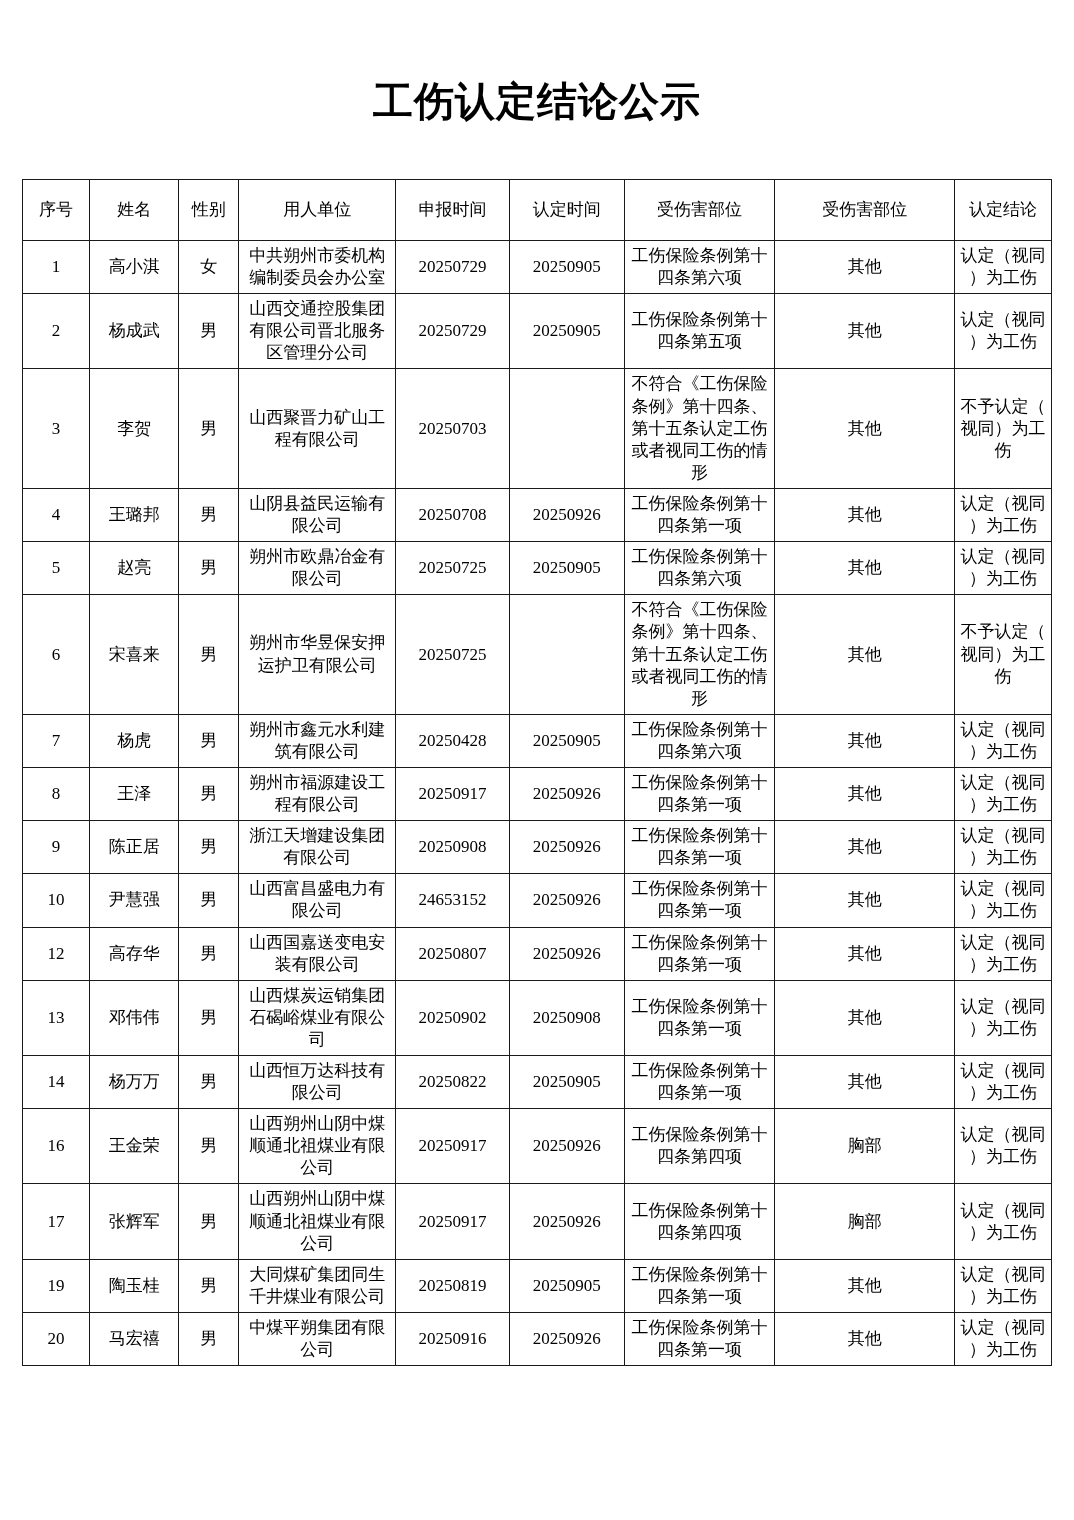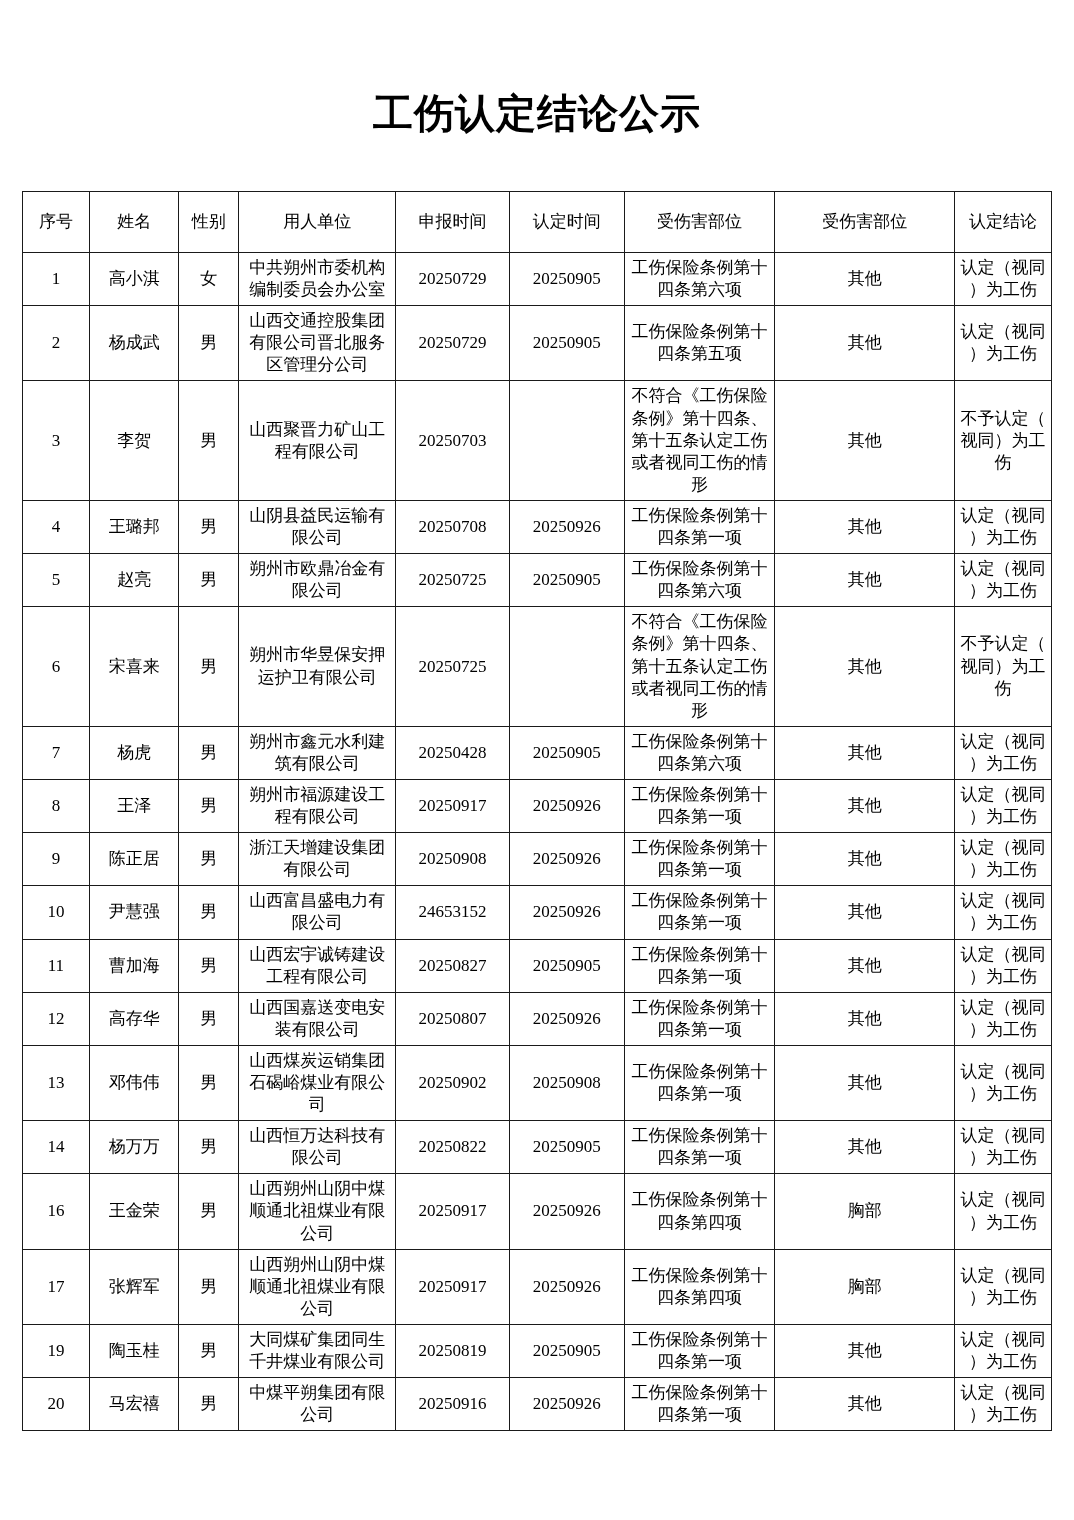--- a/index.html
+++ b/index.html
@@ -10,21 +10,21 @@
     color: #000000;
   }
   .page {
     width: 1074px;
     min-height: 1520px;
     box-sizing: border-box;
     padding: 76px 22px 40px 22px;
     background: #ffffff;
   }
   .title {
-    margin: 12px 0 51px 0;
+    margin: 0 0 51px 0;
     text-align: center;
     font-size: 40px;
     font-weight: bold;
     letter-spacing: 1px;
     line-height: 1.3;
   }
   table.notice-table {
     width: 100%;
     border-collapse: collapse;
     table-layout: fixed;
@@ -192,31 +192,20 @@
           <td>尹慧强</td>
           <td>男</td>
           <td>山西富昌盛电力有限公司</td>
           <td>24653152</td>
           <td>20250926</td>
           <td>工伤保险条例第十四条第一项</td>
           <td>其他</td>
           <td>认定（视同）为工伤</td>
         </tr>
         <tr>
-          <td>11</td>
-          <td>曹加海</td>
-          <td>男</td>
-          <td>山西宏宇诚铸建设工程有限公司</td>
-          <td>20250827</td>
-          <td>20250905</td>
-          <td>工伤保险条例第十四条第一项</td>
-          <td>其他</td>
-          <td>认定（视同）为工伤</td>
-        </tr>
-        <tr>
           <td>12</td>
           <td>高存华</td>
           <td>男</td>
           <td>山西国嘉送变电安装有限公司</td>
           <td>20250807</td>
           <td>20250926</td>
           <td>工伤保险条例第十四条第一项</td>
           <td>其他</td>
           <td>认定（视同）为工伤</td>
         </tr>

